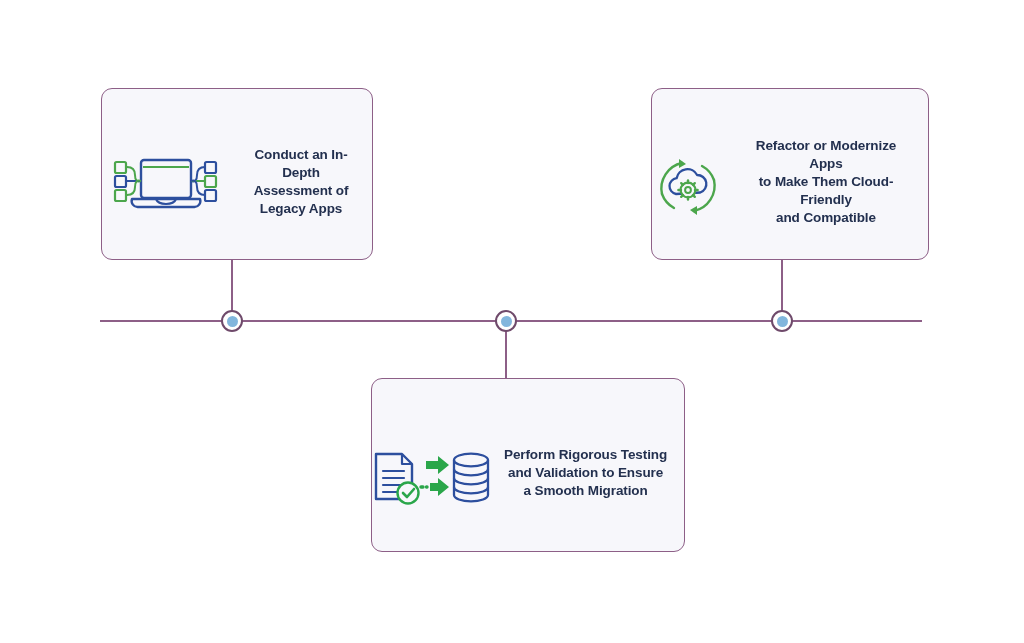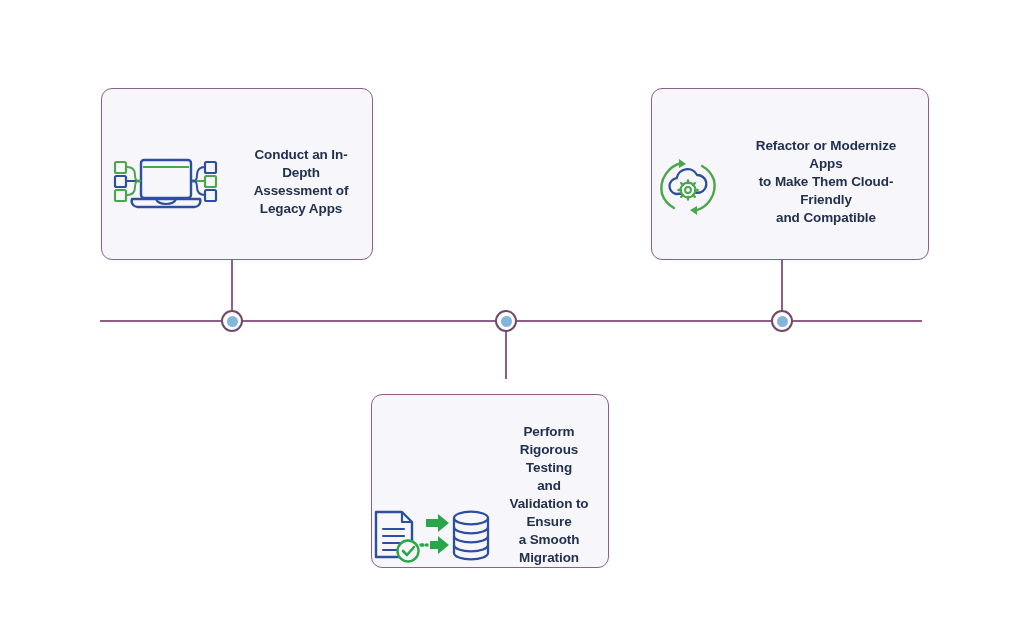--- a/index.html
+++ b/index.html
@@ -79,21 +79,21 @@
     font-size: 13.5px;
     font-weight: bold;
     line-height: 1.33;
     letter-spacing: -0.1px;
     padding: 0 14px;
     white-space: pre-line;
   }
 
   #card-assessment { left: 101px; top: 88px;  width: 272px; height: 172px; }
   #card-refactor   { left: 651px; top: 88px;  width: 278px; height: 172px; }
-  #card-testing    { left: 371px; top: 394px; width: 238px; height: 174px; align-items: flex-end; }
+  #card-testing    { left: 371px; top: 378px; width: 314px; height: 174px; }
 </style>
 </head>
 <body>
 
 <div id="canvas">
 
   <div class="timeline-line"></div>
 
   <div class="stem" style="left:231px; top:260px; height:61px;"></div>
   <div class="stem" style="left:781px; top:260px; height:61px;"></div>

